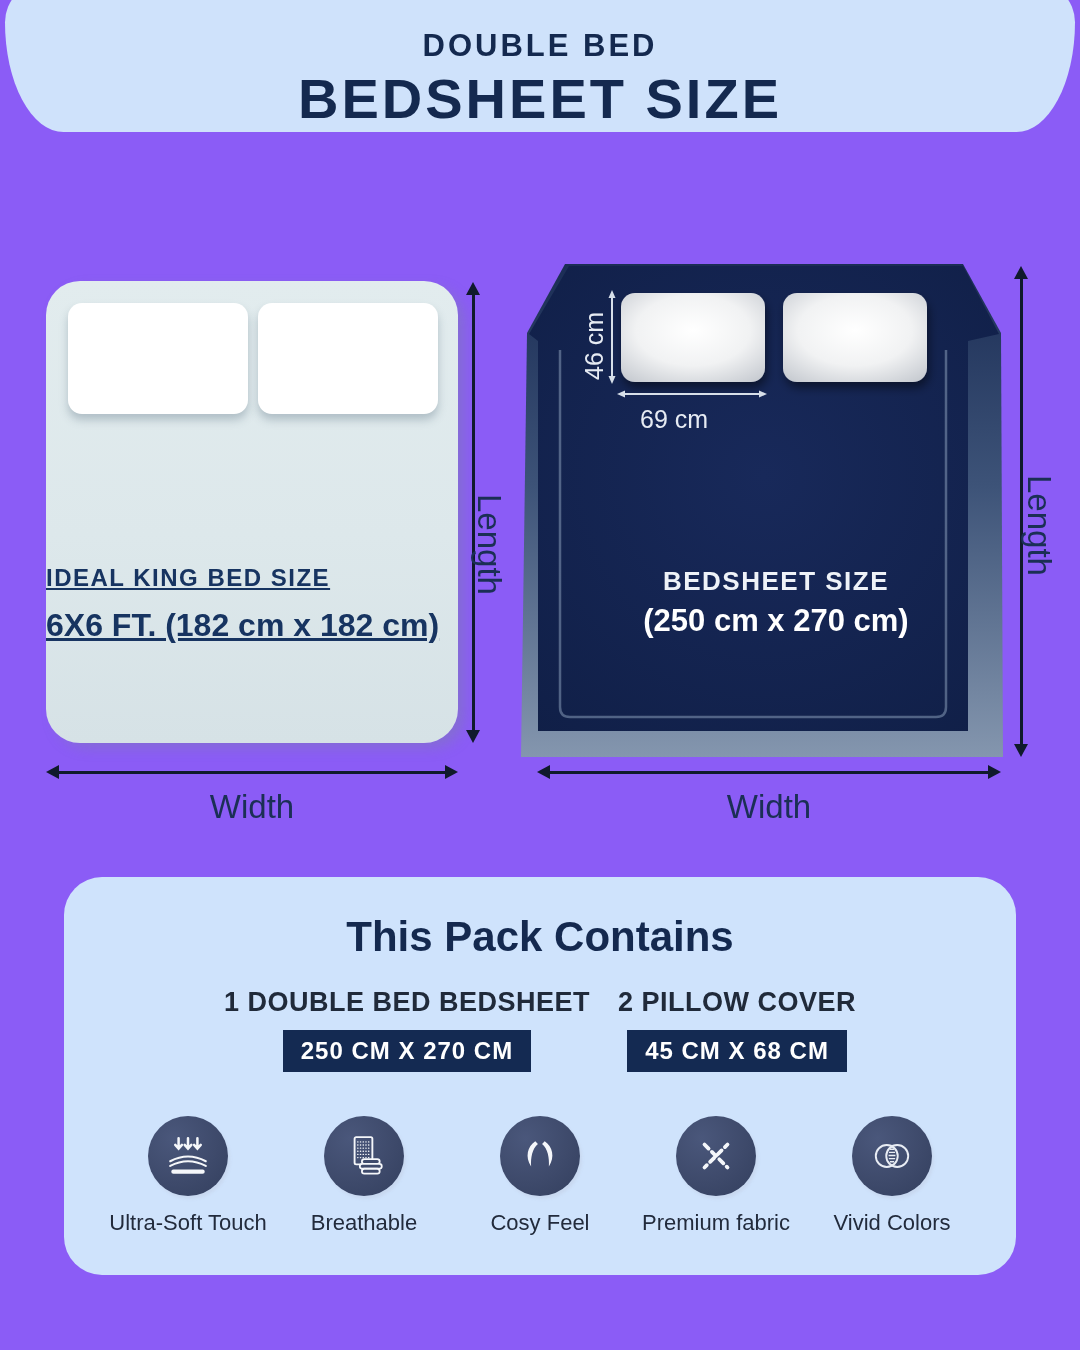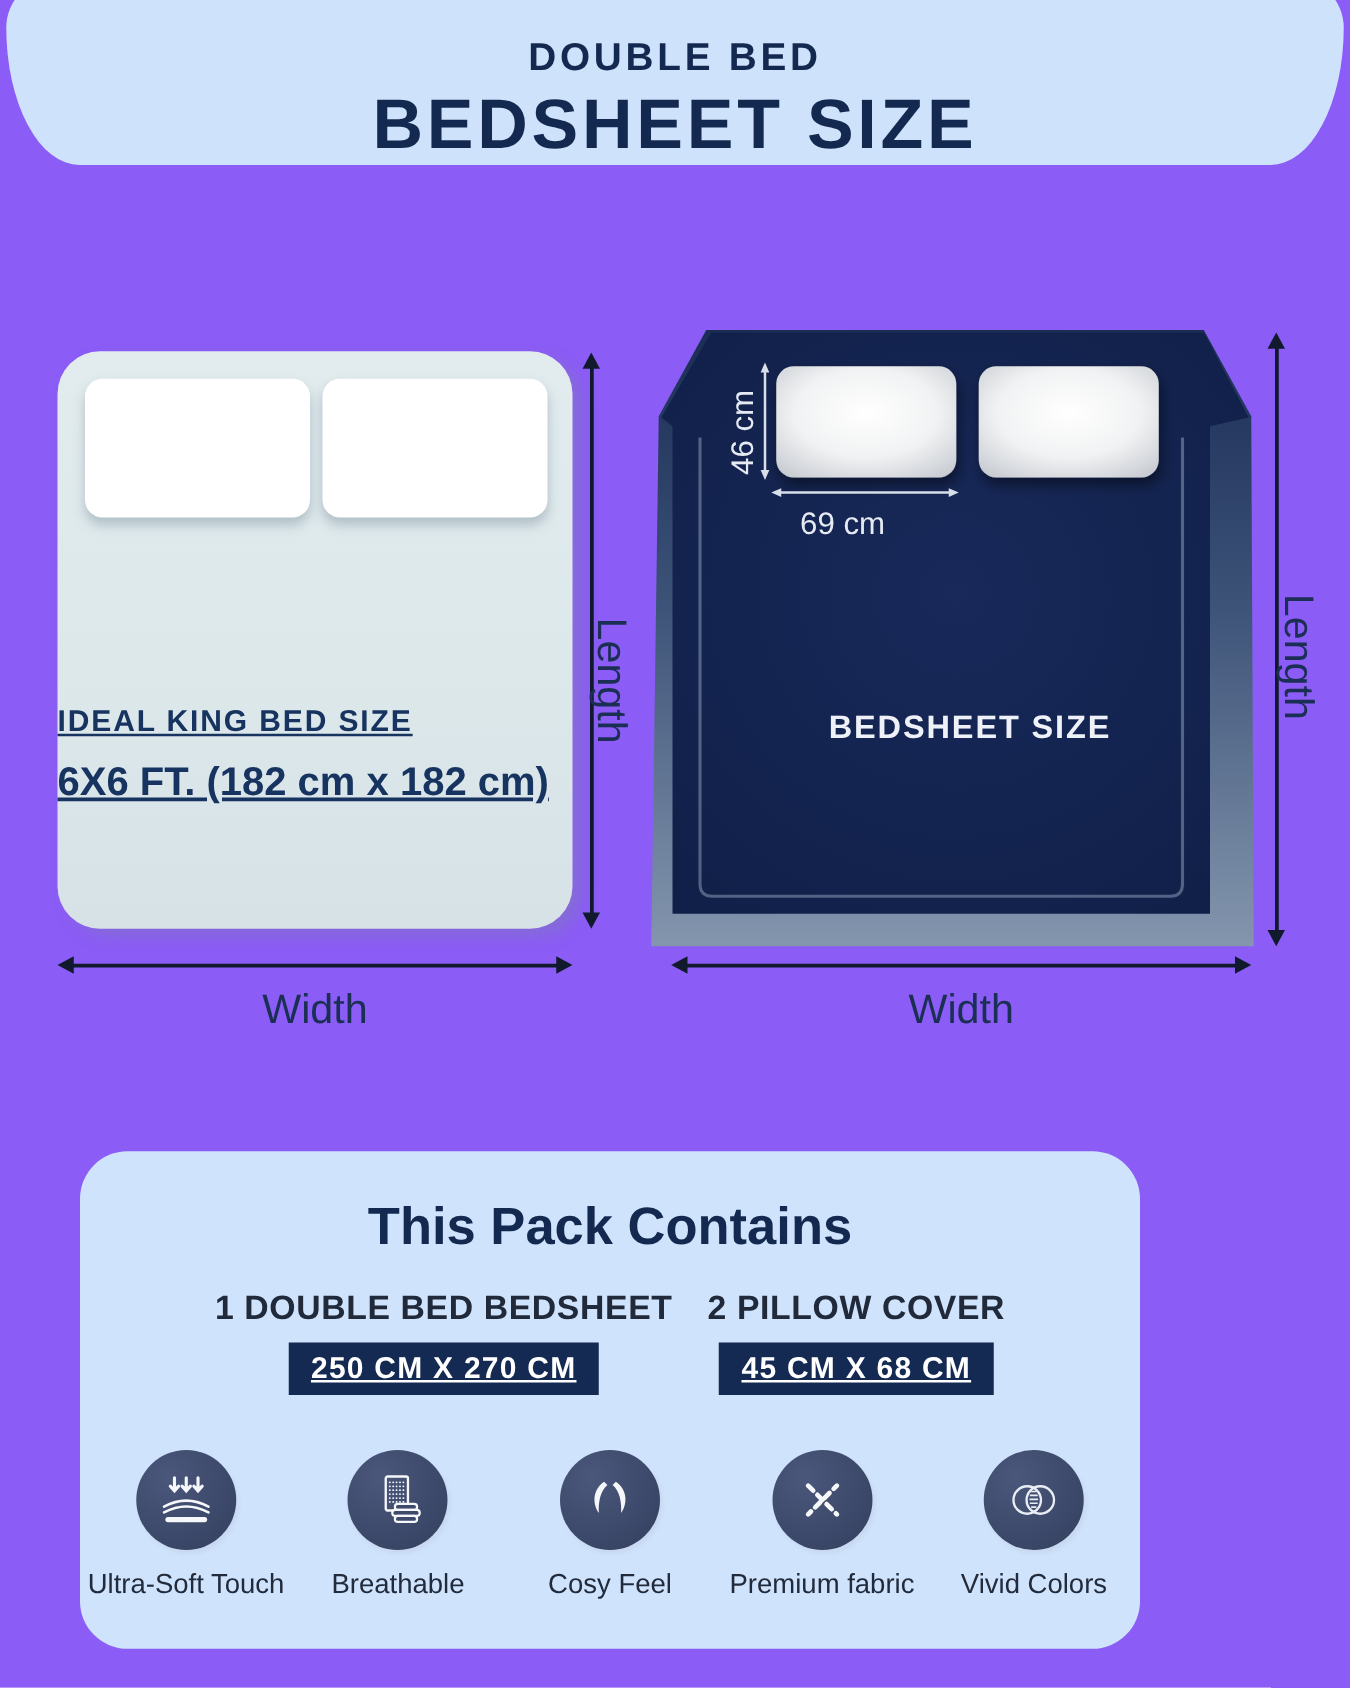--- a/index.html
+++ b/index.html
@@ -45,26 +45,26 @@
   .bed-caption .l2{margin-top:15px;font-size:32px;font-weight:600;}
 
   
   .sheet-svg{position:absolute;left:518px;top:258px;width:490px;height:502px;}
   .sheet-caption{position:absolute;left:546px;top:566px;width:460px;text-align:center;color:#ffffff;}
   .sheet-caption .l1{font-size:26px;font-weight:700;letter-spacing:1.5px;color:var(--white-text);}
   .sheet-caption .l2{margin-top:6px;font-size:31px;font-weight:600;}
   .pillow-dim{position:absolute;color:#e6ebf3;font-size:25px;font-weight:500;}
 
   
-  .pack-panel{position:absolute;left:64px;top:877px;width:848px;height:398px;background:var(--panel-bg);border-radius:38px;margin-top:44px;}
+  .pack-panel{position:absolute;left:64px;top:877px;width:952px;height:398px;background:var(--panel-bg);border-radius:38px;}
   .pack-title{margin-top:36px;text-align:center;font-size:42px;font-weight:800;color:var(--navy-text);}
   .pack-items{margin-top:26px;display:flex;justify-content:center;align-items:flex-start;gap:28px;}
   .pack-item{display:flex;flex-direction:column;align-items:center;gap:12px;}
   .pack-item .item-label{font-size:27px;font-weight:600;letter-spacing:.5px;color:var(--item-text);}
-  .pack-item .item-badge{background:var(--badge-bg);color:#fff;font-size:24px;font-weight:700;letter-spacing:1px;padding:7px 18px;text-decoration:underline;}
+  .pack-item .item-badge{background:var(--badge-bg);color:#fff;font-size:24px;font-weight:700;letter-spacing:1px;padding:7px 18px;}
 
   .features{margin-top:44px;display:flex;justify-content:center;}
   .feature{width:176px;display:flex;flex-direction:column;align-items:center;}
   .feature .circle{width:80px;height:80px;border-radius:50%;
     background:radial-gradient(circle at 32% 28%, #4a577b 0%, var(--icon-circle) 55%, #333f5e 100%);
     box-shadow:2px 3px 3px rgba(200,215,238,.9);display:flex;align-items:center;justify-content:center;}
   .feature .circle svg{width:46px;height:46px;}
   .feature .f-label{margin-top:14px;font-size:22px;font-weight:400;color:#222b3c;}
 </style>
 </head>
@@ -131,20 +131,21 @@
     </g>
     <polygon points="107,132.5 107,139.5 99,136" fill="#d7dfe9"></polygon>
     <polygon points="241,132.5 241,139.5 249,136" fill="#d7dfe9"></polygon>
   </svg>
 
   <div class="pillow-dim vtext flip" style="left:580px;top:300px;width:32px;height:92px;">46 cm</div>
   <div class="pillow-dim" style="left:640px;top:405px;width:110px;text-align:left;">69 cm</div>
 
   <div class="sheet-caption">
     <div class="l1">BEDSHEET SIZE</div>
+    <div class="l2">(250 cm x 270 cm)</div>
   </div>
 
   <div class="arrow arrow-v" style="left:1019.5px;top:278px;height:467px;"></div>
   <div class="dim-label vtext" style="left:1024px;top:415px;width:34px;height:220px;">Length</div>
   <div class="arrow arrow-h" style="left:549px;top:770.5px;width:440px;"></div>
   <div class="dim-label" style="left:537px;top:788px;width:464px;text-align:center;">Width</div>
 
   <section class="pack-panel">
     <div class="pack-title">This Pack Contains</div>
 

